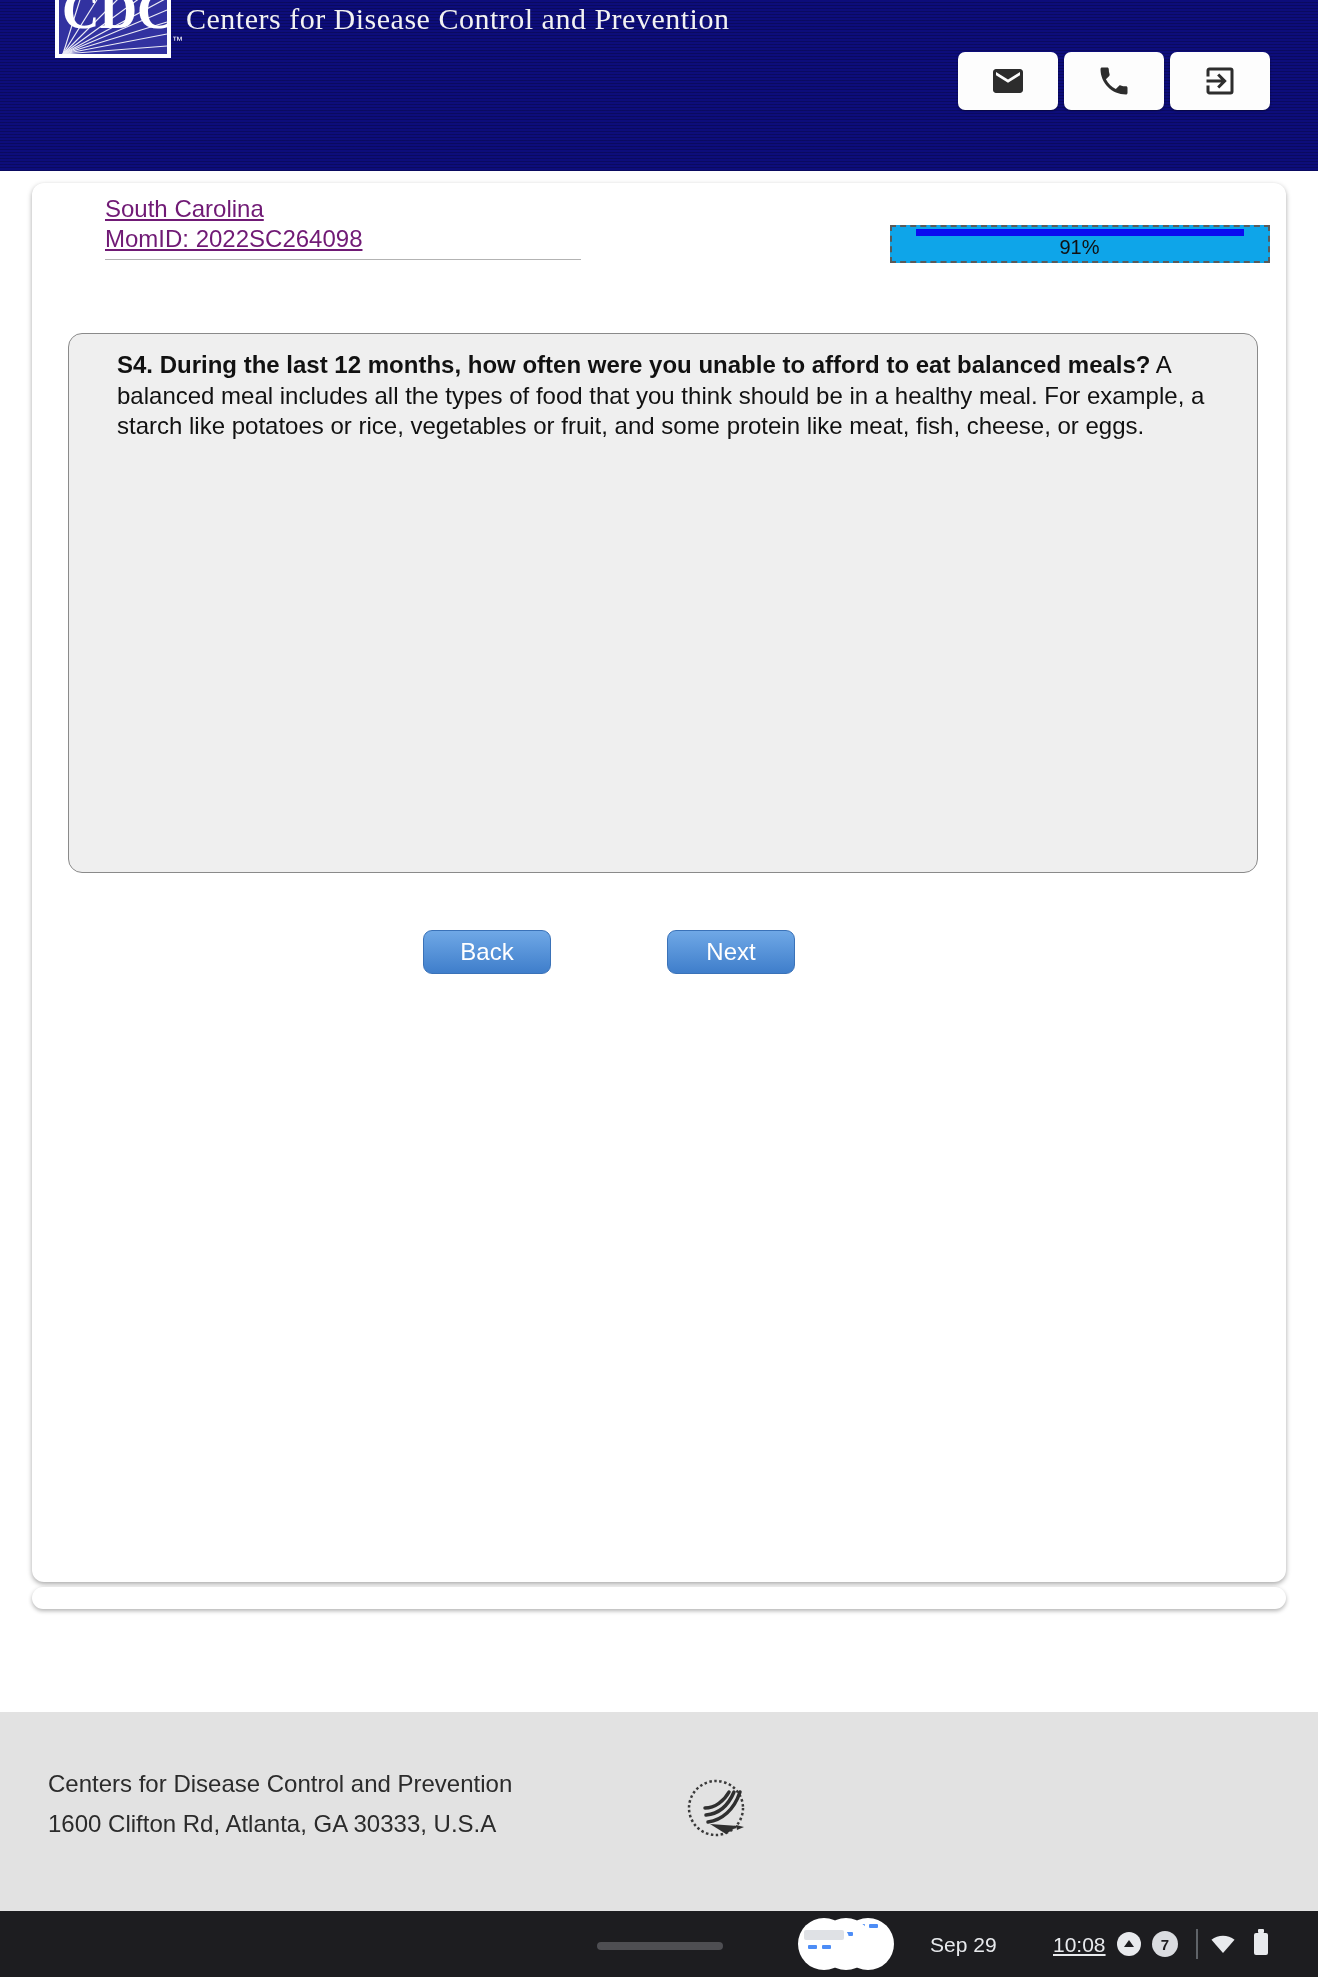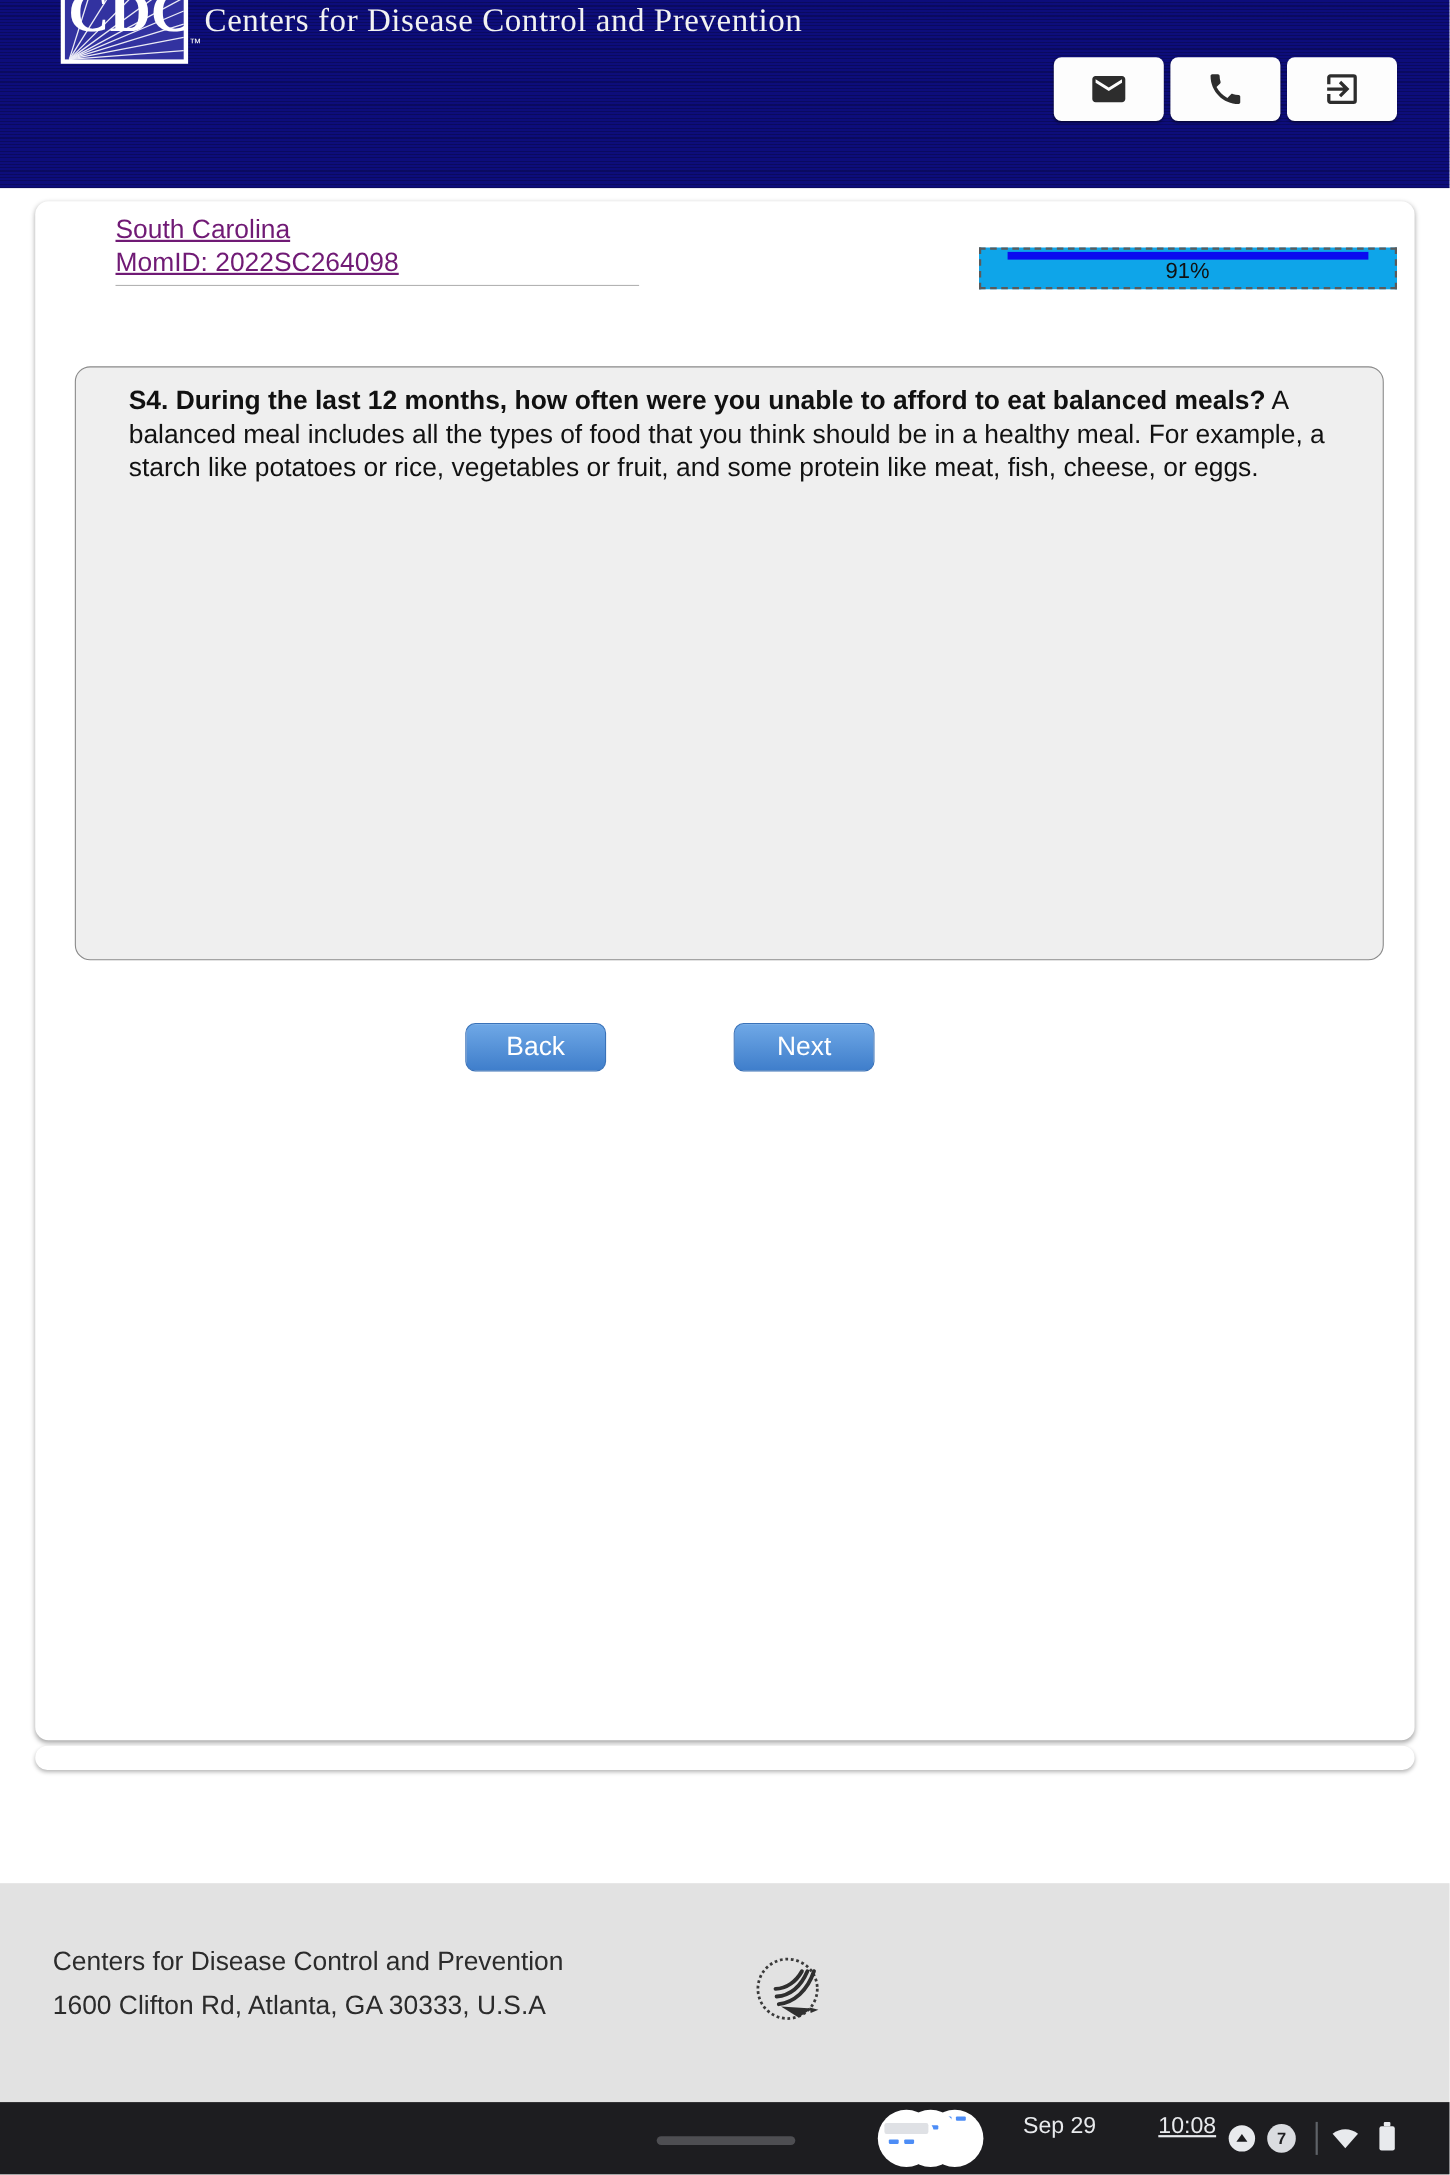--- a/index.html
+++ b/index.html
@@ -59,21 +59,21 @@
   
   .taskbar { position:absolute; left:0; top:1911px; width:1318px; height:66px; background:#1d1d20; }
   .handle { position:absolute; left:597px; top:31px; width:126px; height:8px; border-radius:4px; background:#4e4e52; cursor:pointer; }
   .app-cluster { position:absolute; left:798px; top:7px; width:96px; height:52px; cursor:pointer; }
   .app-circle { position:absolute; top:0; width:52px; height:52px; border-radius:50%; background:#fff; overflow:hidden; }
   .app-c1 { left:0; z-index:3; }
   .app-c2 { left:22px; z-index:2; }
   .app-c3 { left:44px; z-index:1; }
   .app-bar { position:absolute; left:6px; top:12px; width:40px; height:10px; background:#dfe1e5; border-radius:2px; }
   .dash { position:absolute; width:9px; height:4px; background:#4d8df6; border-radius:1px; }
-  .tray-text { position:absolute; top:10px; color:#e8eaed; font-size:21px; cursor:pointer; }
+  .tray-text { position:absolute; top:22px; color:#e8eaed; font-size:21px; cursor:pointer; }
   .tray-date { left:930px; }
   .tray-time { left:1053px;text-decoration:underline; }
   .tray-circle { position:absolute; border-radius:50%; display:flex; align-items:center; justify-content:center; cursor:pointer; }
   .arrow-circle { left:1117px; top:21px; width:24px; height:24px; background:#e8eaed; }
   .badge-circle { left:1152px; top:20px; width:26px; height:26px; background:#dadce0; color:#1d1d20; font-size:15px; font-weight:bold; }
   .tray-sep { position:absolute; left:1196px; top:18px; width:2px; height:30px; background:#5f6368; }
   .wifi-icon { position:absolute; left:1210px; top:22px; cursor:pointer; }
   .battery { position:absolute; left:1254px; top:22px; width:14px; height:22px; background:#e8eaed; border-radius:2px; cursor:pointer; }
   .battery::before { content:""; position:absolute; left:4px; top:-4px; width:6px; height:4px; background:#e8eaed; border-radius:1px; }
 </style>

